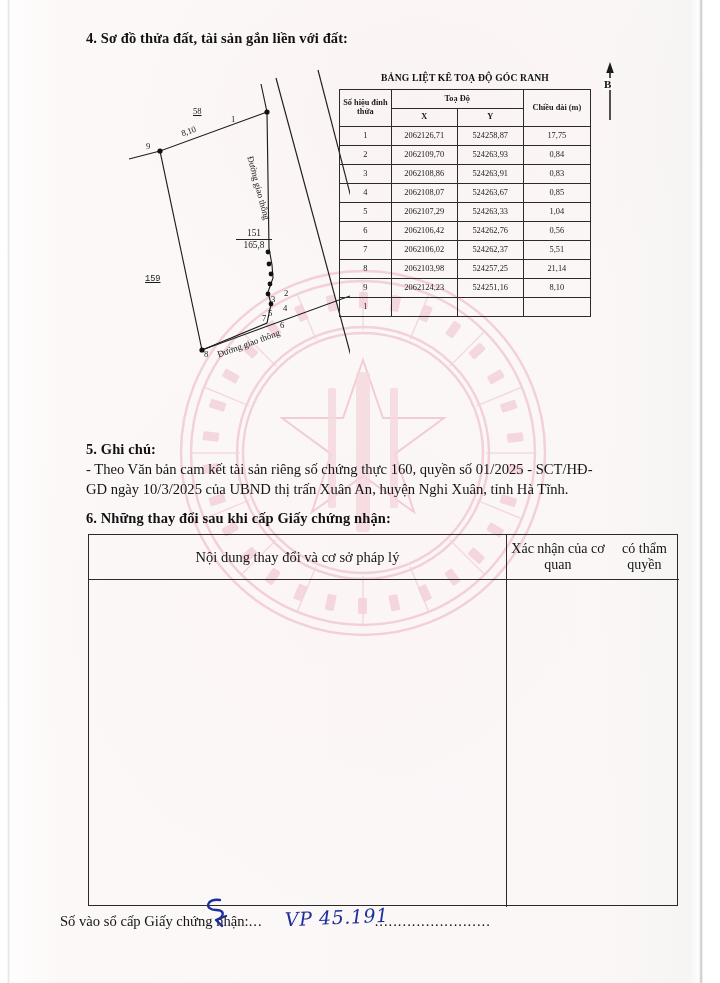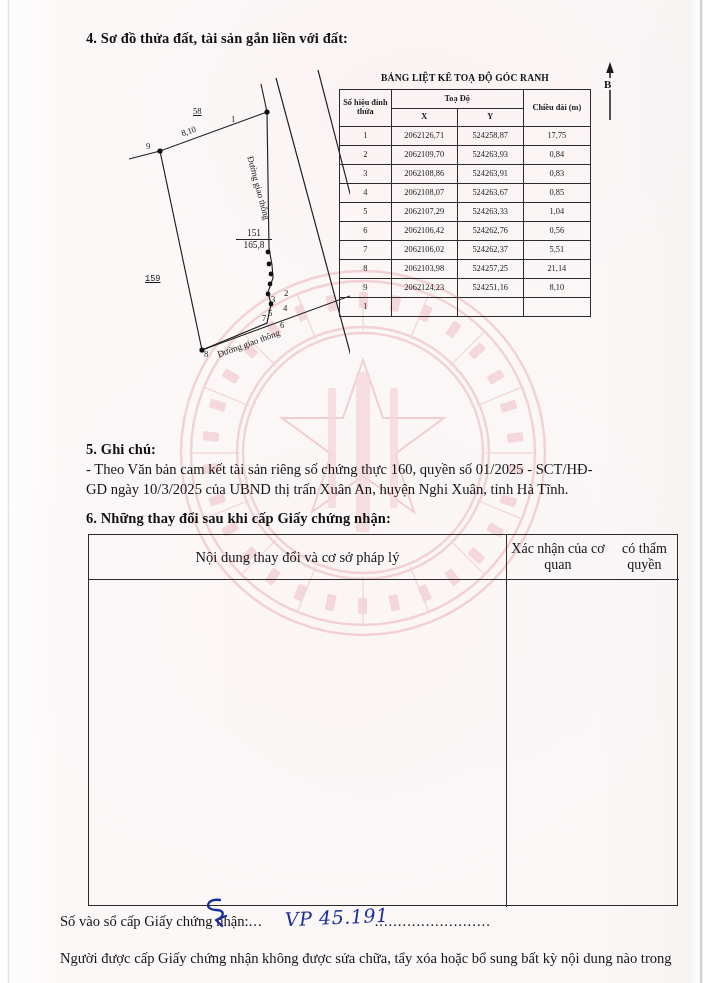--- a/index.html
+++ b/index.html
@@ -426,17 +426,16 @@
 
   <div class="foot" id="footline1">
     <span>Số vào sổ cấp Giấy chứng nhận:</span><span class="dots">...</span><span class="dots" style="margin-left:112px;">.........................</span>
   </div>
 
   <svg class="squiggle" viewBox="0 0 40 32">
     <path d="M24 4 C10 2, 8 14, 20 14 C28 14, 30 20, 20 24 M20 24 L30 20 M20 24 L26 30" stroke="#1b2f9c" stroke-width="2.4" fill="none" stroke-linecap="round"></path>
   </svg>
   <div class="handwrite">VP 45.191</div>
 
-  <div class="foot" id="footline2">Người được cấp Giấy chứng nhận không được sửa chữa, tẩy xóa hoặc bổ sung bất kỳ nội dung nào trong</div>
 
   <div class="edge-shadow"></div>
   <div class="edge-shadow2"></div>
 </div>
 
 </body></html>

